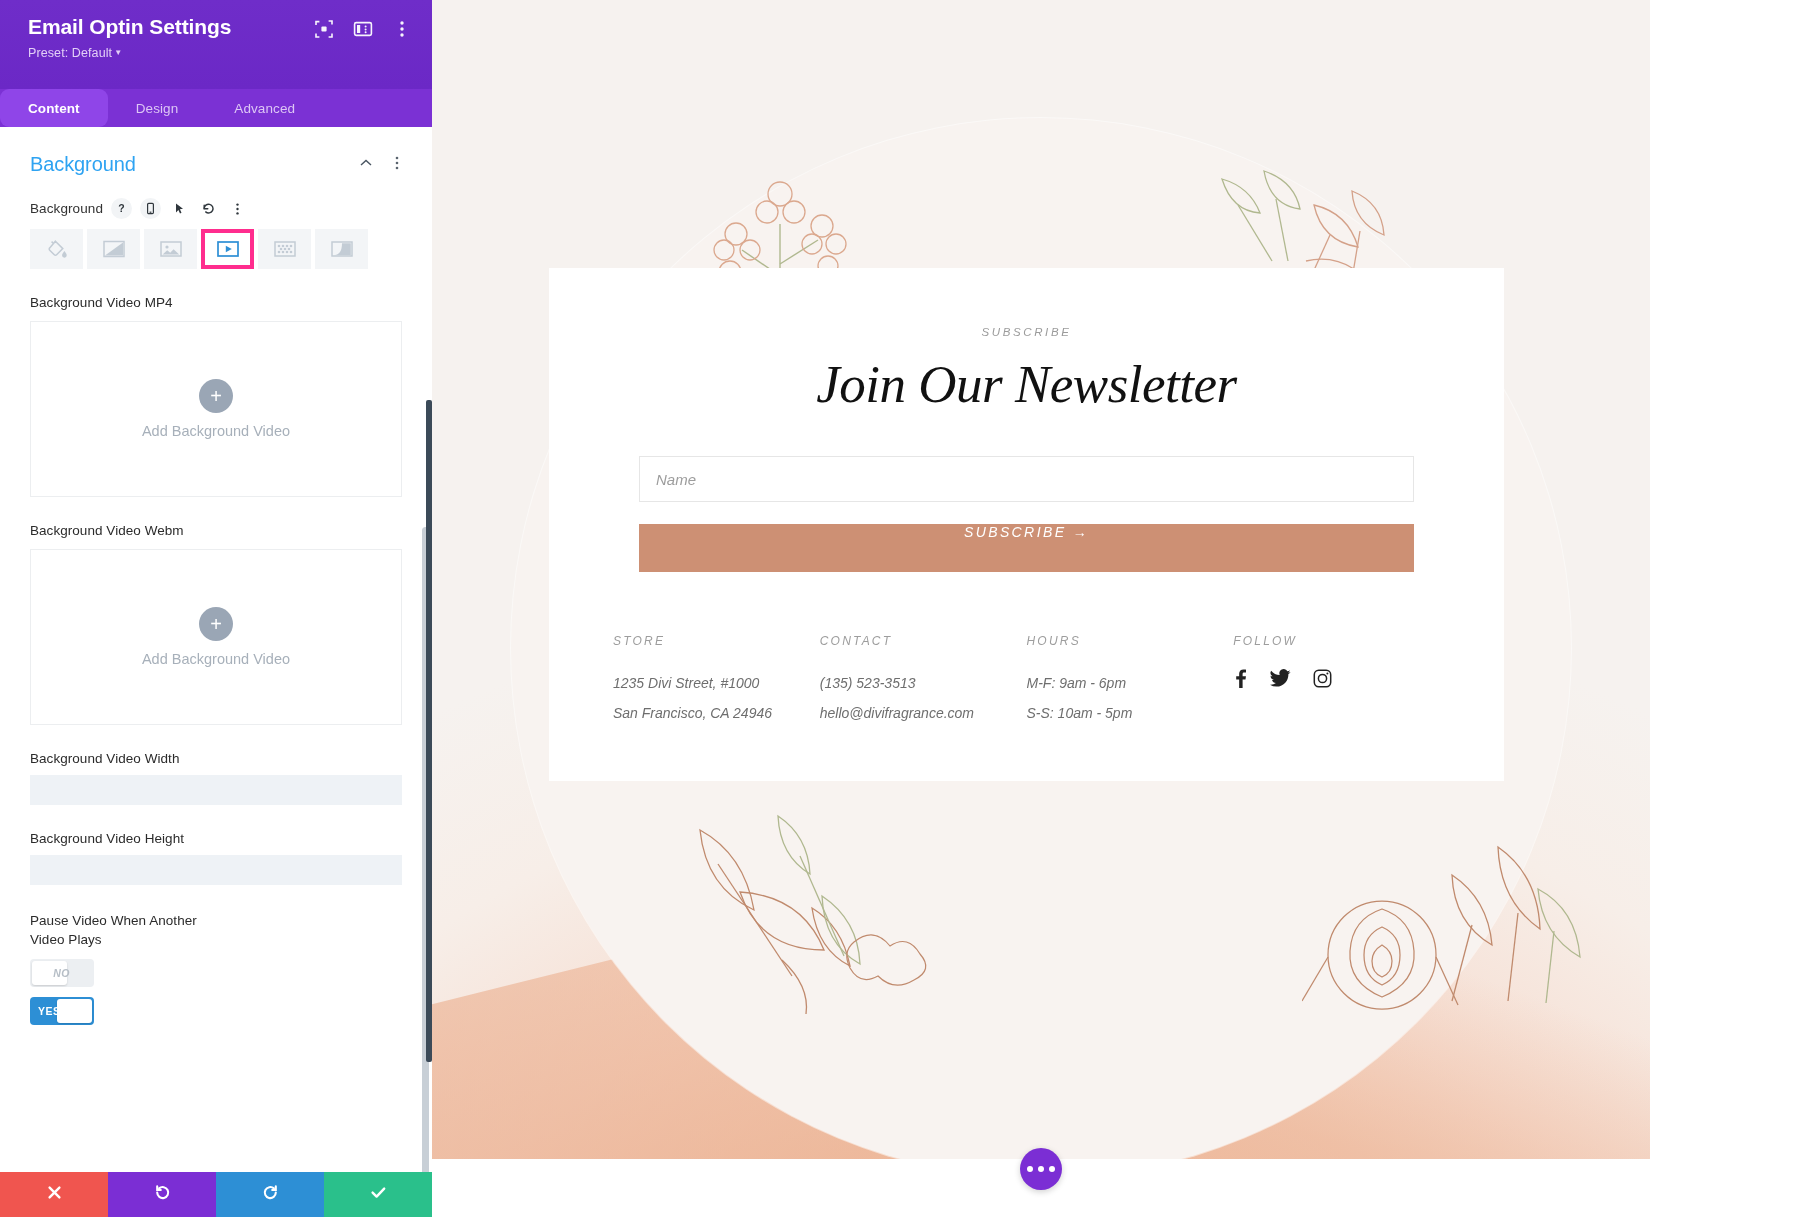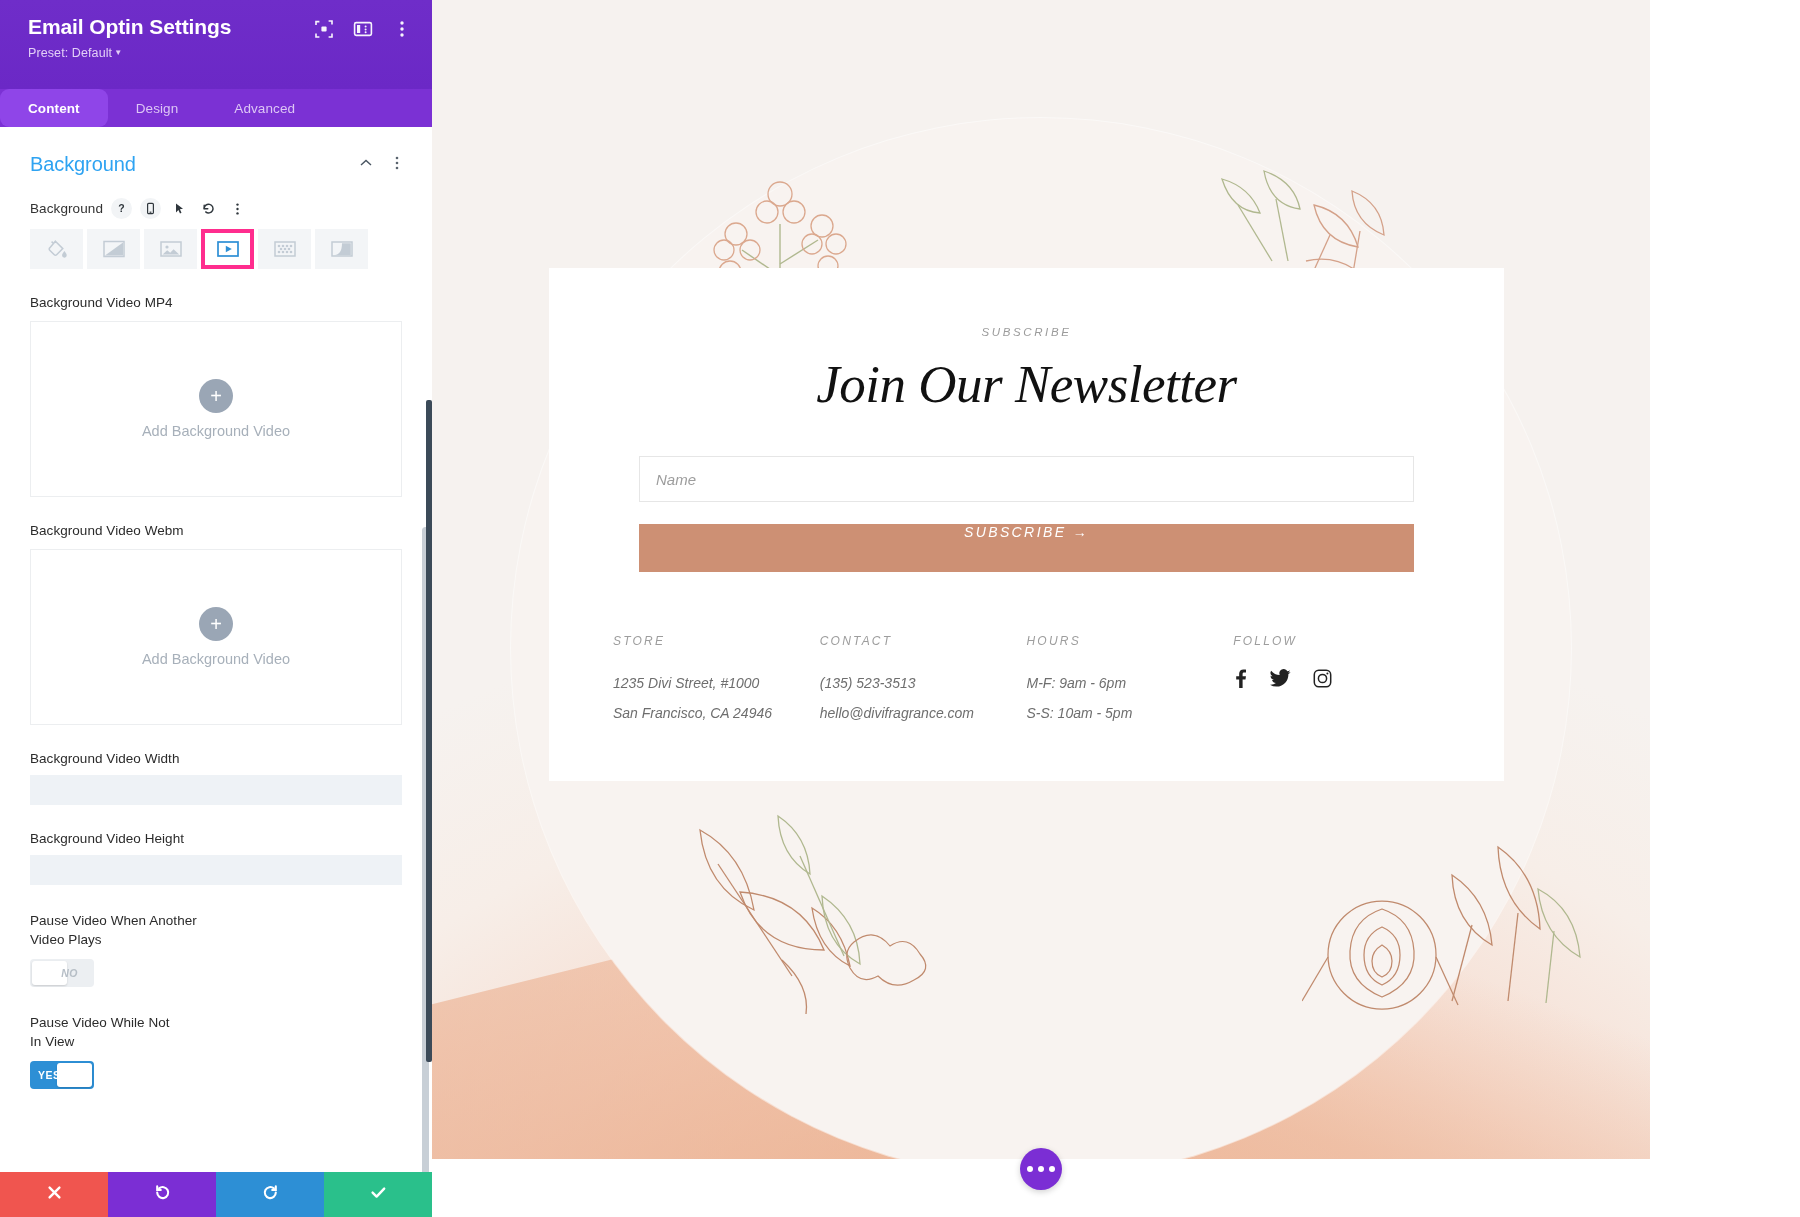--- a/index.html
+++ b/index.html
@@ -129,21 +129,21 @@
   .toggle .knob {
     width: 35px; height: 24px; background: #fff; border-radius: 3px;
     position: absolute; top: 2px;
     box-shadow: 0 1px 2px rgba(0,0,0,.15);
   }
   .toggle.off .knob { left: 2px; }
   .toggle.on  .knob { right: 2px; }
   .toggle .tlabel {
     position: absolute; font-size: 10.5px; font-weight: bold; letter-spacing: .5px;
   }
-  .toggle.off .tlabel { right: 16px; color: #b6bec6; font-style: italic; }
+  .toggle.off .tlabel { right: 24px; color: #b6bec6; font-style: italic; }
   .toggle.on  .tlabel { left: 8px; color: #fff; }
 
   .sb-scrollbar {
     position: absolute; right: 3px; top: 400px;
     width: 7px; height: 650px; border-radius: 4px; background: #c8cfd6;
     cursor: pointer;
   }
 
   .sb-footer { display: flex; height: 45px; flex: 0 0 45px; }
   .sb-fbtn {
@@ -422,21 +422,20 @@
         <input class="text-input" type="text" value="" style="">
 
         <div class="group-label" style="max-width:230px;line-height:19px">Pause Video When Another Video Plays</div>
         <div class="toggle-wrap">
           <div class="toggle off">
             <div class="knob"></div>
             <span class="tlabel">NO</span>
           </div>
         </div>
 
-        <div class="group-label" style="max-width:210px;line-height:19px">Pause Video While Not In View</div>
         <div class="toggle-wrap">
           <div class="toggle on">
             <div class="knob"></div>
             <span class="tlabel">YES</span>
           </div>
         </div>
 
       </div>
       <div class="sb-scrollbar"></div>
     </div>

